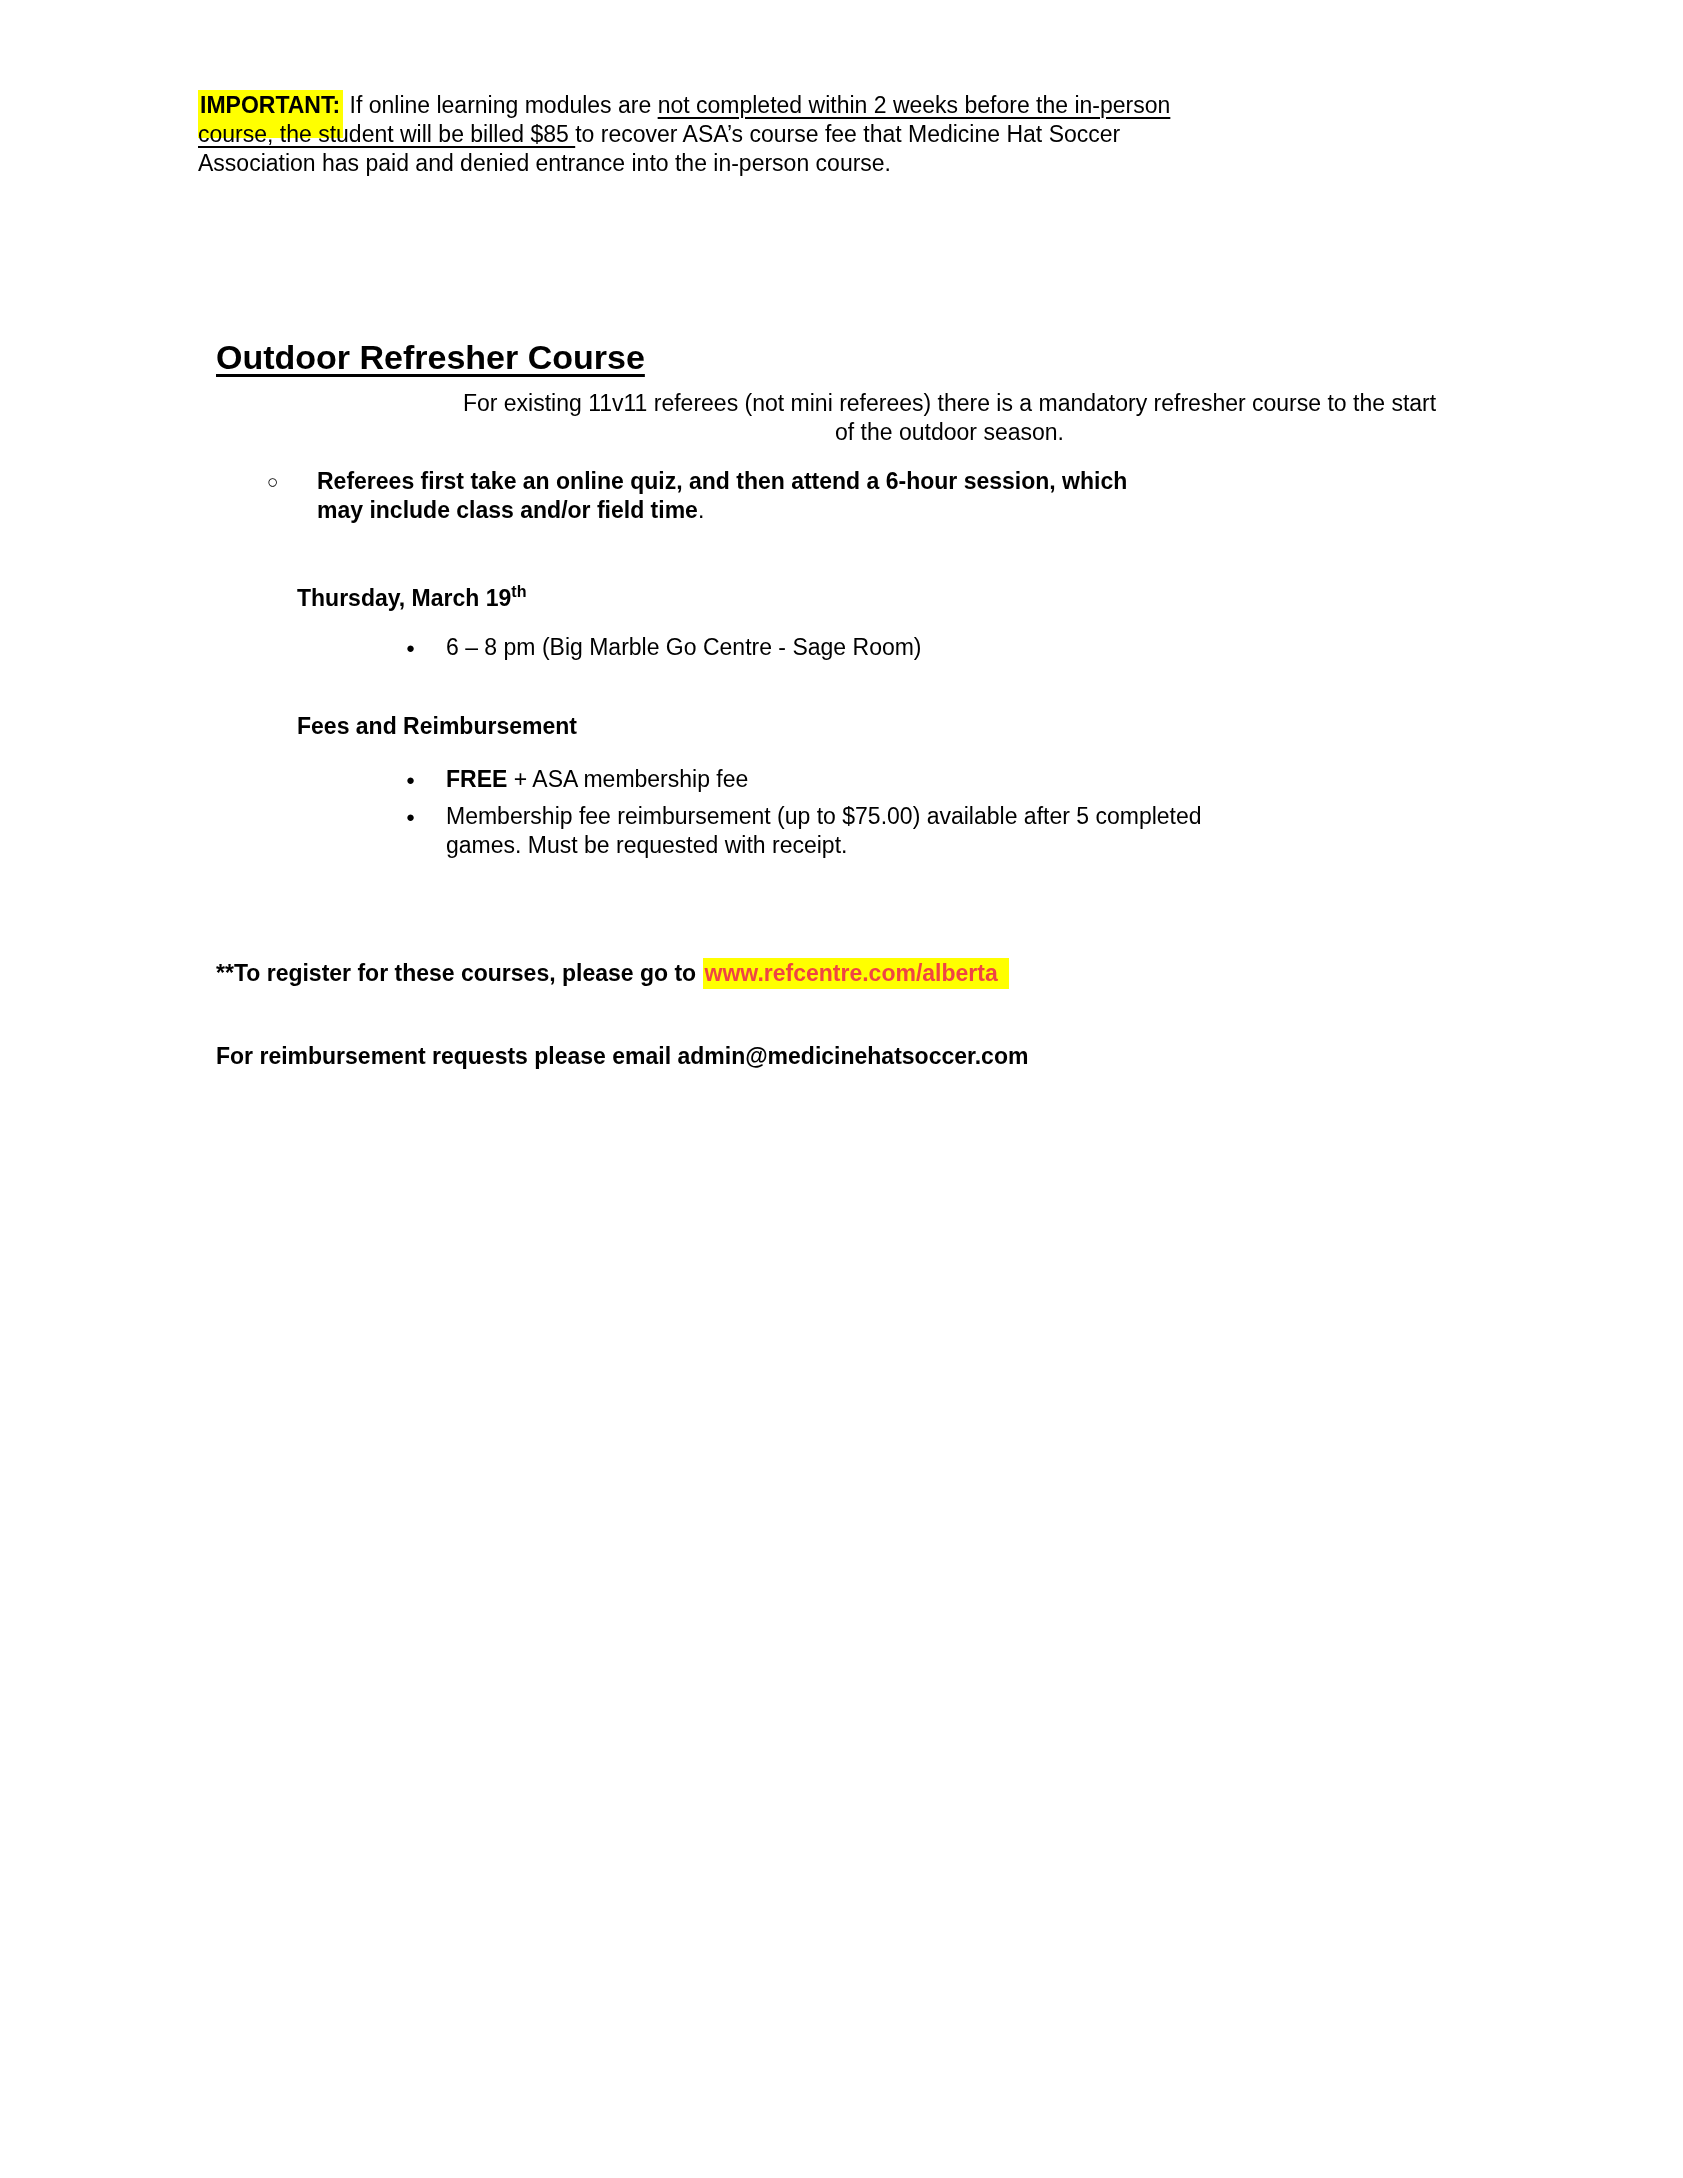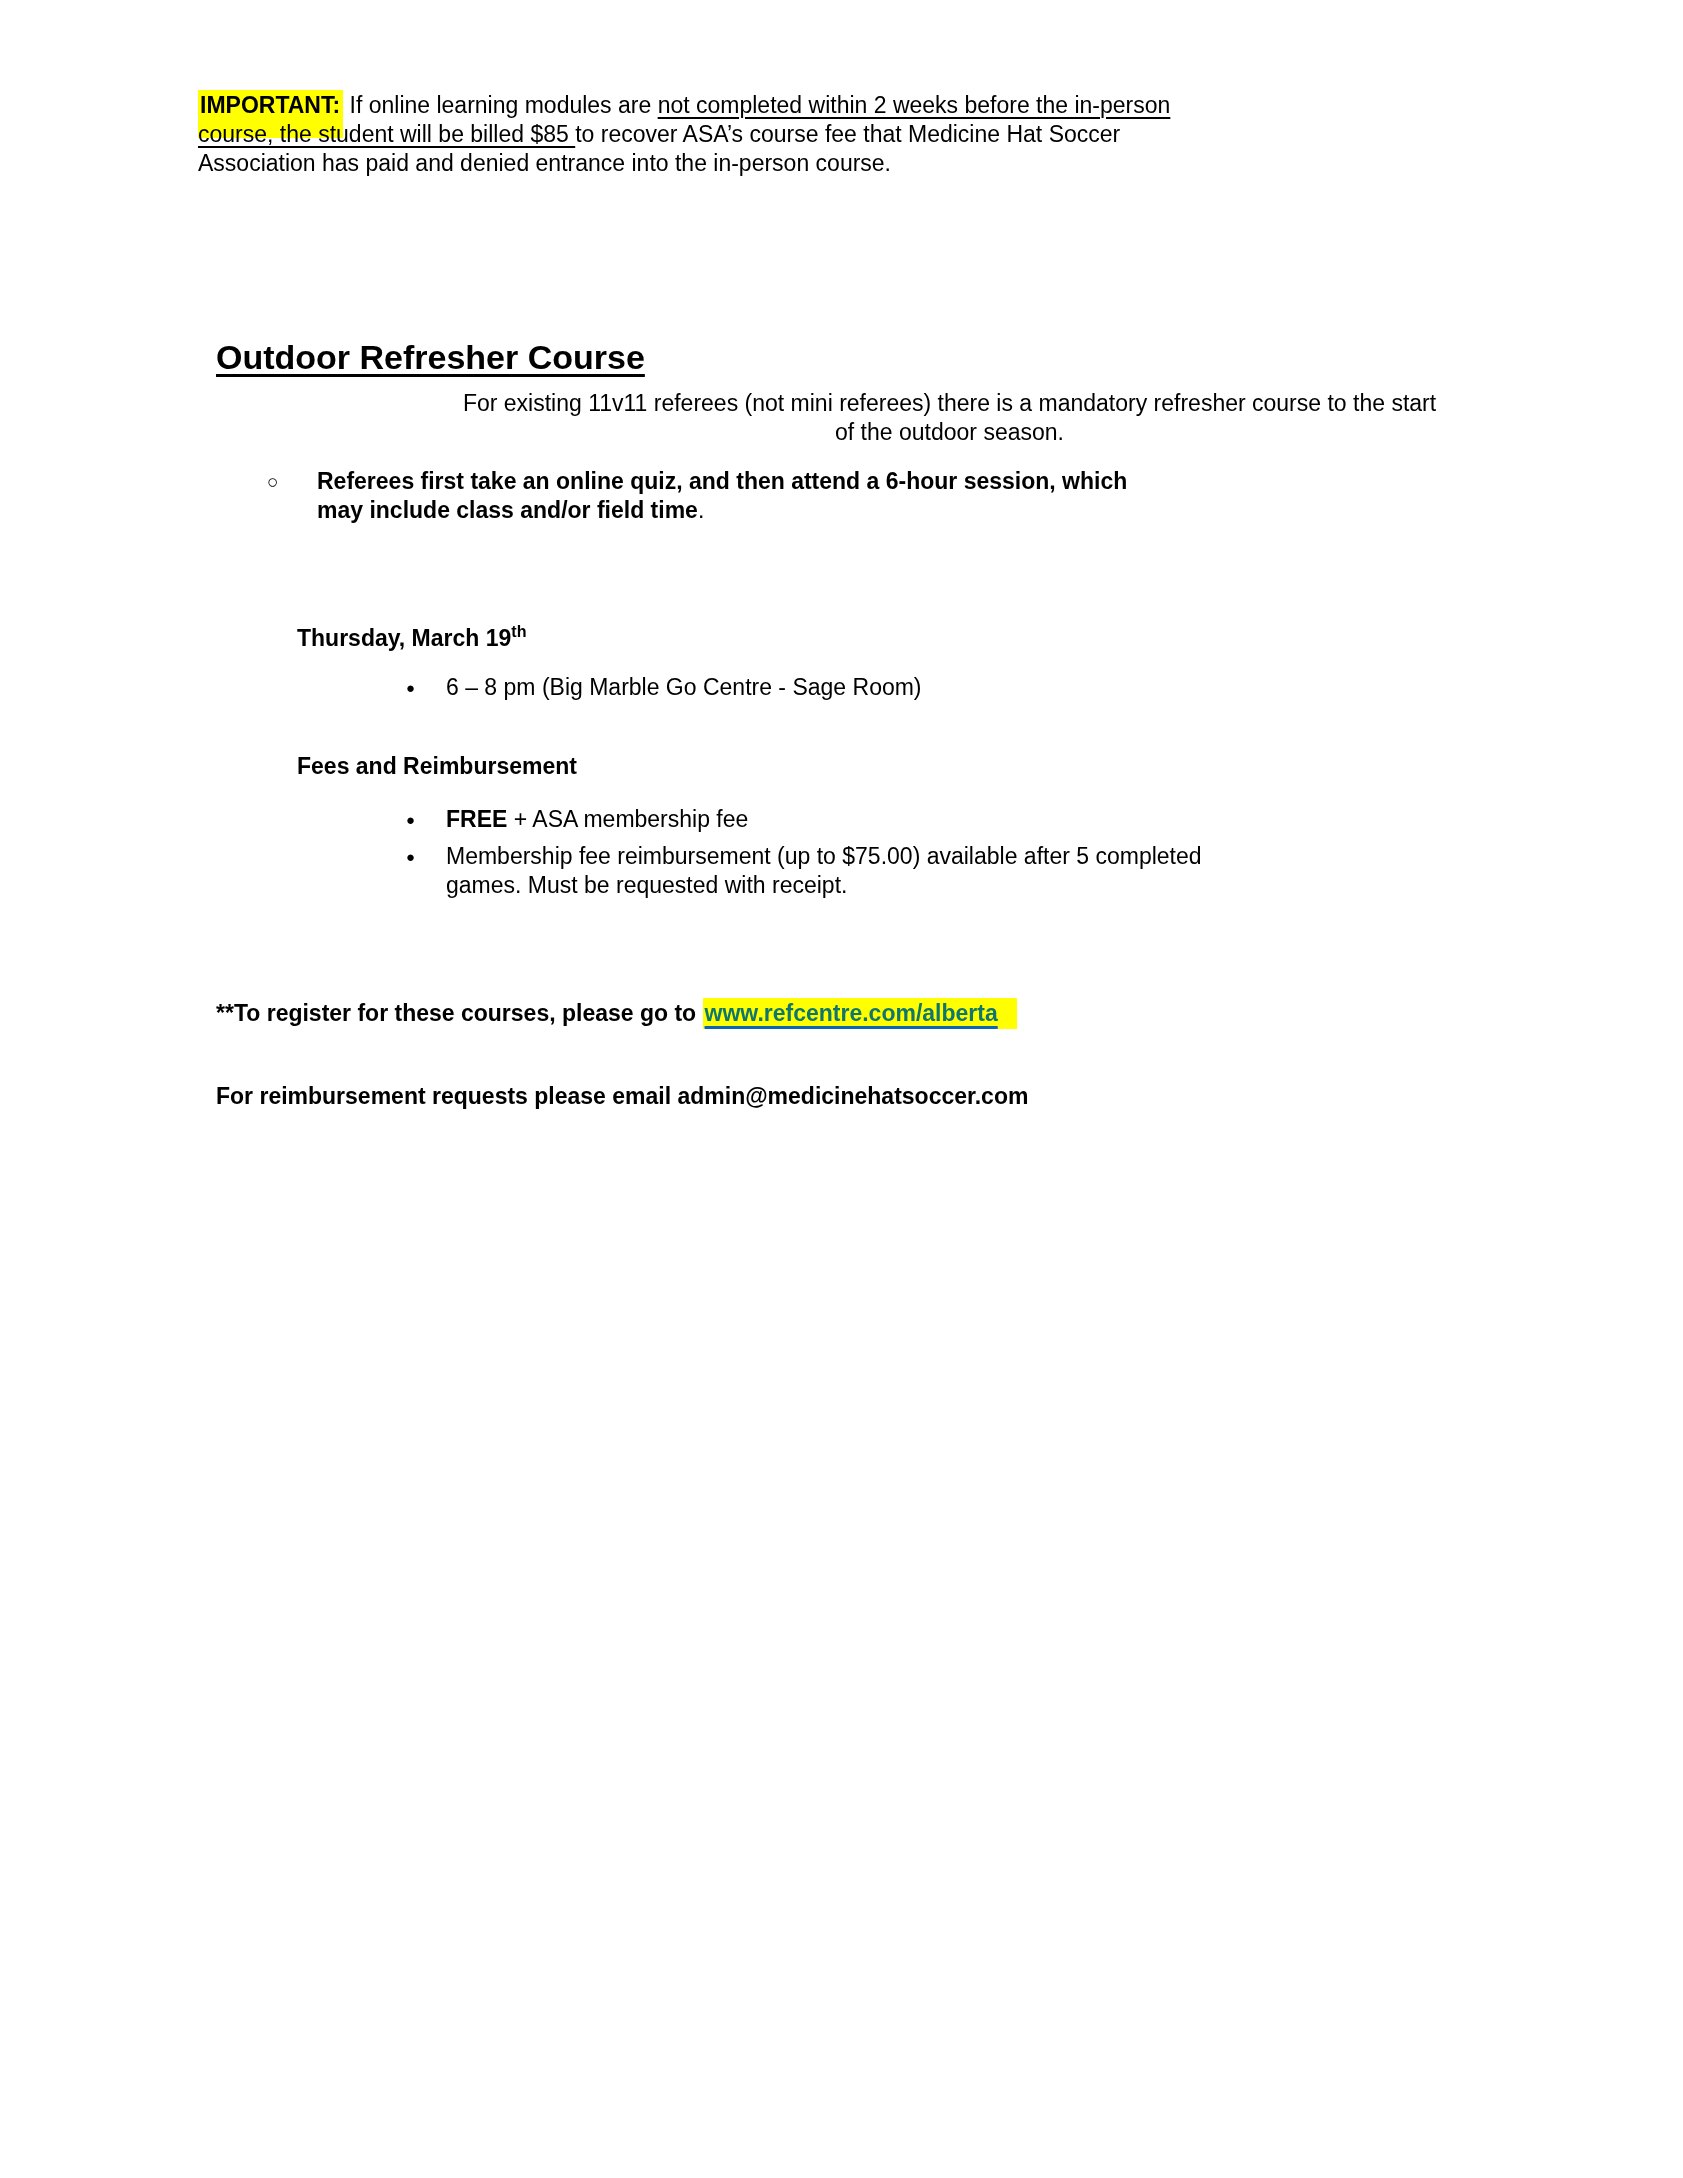--- a/index.html
+++ b/index.html
@@ -16,21 +16,21 @@
     font-family: "Liberation Sans", "DejaVu Sans", sans-serif;
     font-size: 23px;
     line-height: 29px;
   }
   .intro      { margin: 0; padding-top: 91px; margin-left: 198px; }
   .heading    { margin: 158px 0 0 216px; font-size: 34px; line-height: 43px; font-weight: bold; }
   .heading .hu{ text-decoration: underline; text-decoration-thickness: 3px; text-underline-offset: 5px; margin-top: 41px; }
   .para       { margin: 10px 0 0 216px; text-align: center; }
   .note       { margin: 30px 0 0 216px; }
   .sub-head   { margin: 0 0 0 297px; font-weight: bold; }
-  .date-head  { margin-top: 99px; }
+  .date-head  { margin-top: 59px; }
   .fees-head  { margin-top: 50px; }
   .footer-line{ margin: 0 0 0 216px; font-weight: bold; }
   .register   { margin-top: 99px; }
   .email      { margin-top: 54px; }
 
   .bold { font-weight: bold; }
   .ul   { text-decoration: underline; text-decoration-thickness: 2px; text-underline-offset: 4px; }
   .hl   { background: #ffff00; padding: 2px 3px 20px 2px; }
 
   .li { display: flex; align-items: flex-start; }
@@ -40,27 +40,26 @@
   .li.disc .marker { width: 40px; font-size: 15px; }
   .li .marker { flex: 0 0 auto; line-height: 29px; }
   .li .li-text { flex: 0 1 auto; }
   .li.time-bullet { margin-top: 20px; }
   .li.free-bullet { margin-top: 24px; }
   .li.reimb-bullet { margin-top: 8px; }
 
   sup.ord { font-size: 70%; font-weight: bold; vertical-align: super; line-height: 0; }
 
   a.doc-link, .doc-link {
-    color: #0f766e;
-    text-decoration: underline;
+    color: #ef4444;
     text-decoration-color: #0e63b2;
     text-decoration-thickness: 3px;
     text-underline-offset: 5px;
     background: #ffff00;
-    padding: 2px 19px 3px 2px;
+    padding: 2px 11px 3px 2px;
     cursor: pointer;
   }
 </style>
 </head>
 <body>
 
 <div class="page">
 
   <p class="intro"><span class="hl bold">IMPORTANT:</span><span> If online learning modules are </span><span class="ul">not completed within 2 weeks before the in-person </span><br><span class="ul">course, the student will be billed $85 </span><span>to recover ASA’s course fee that Medicine Hat Soccer</span><br><span>Association has paid and denied entrance into the in-person course.</span></p>
 

